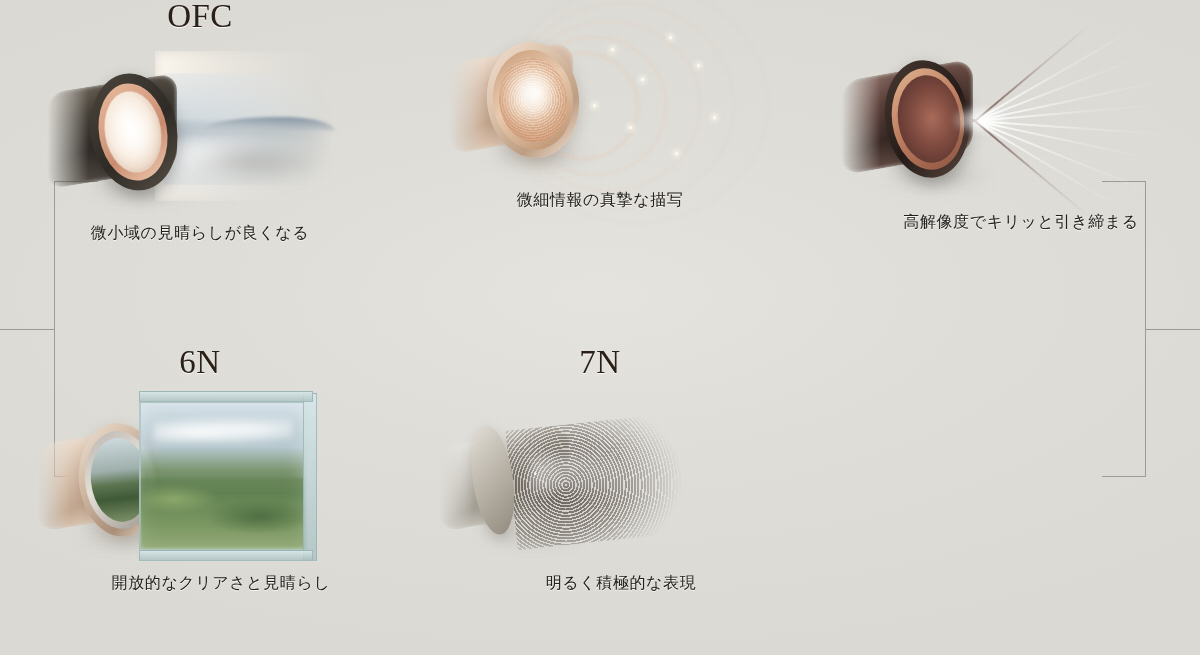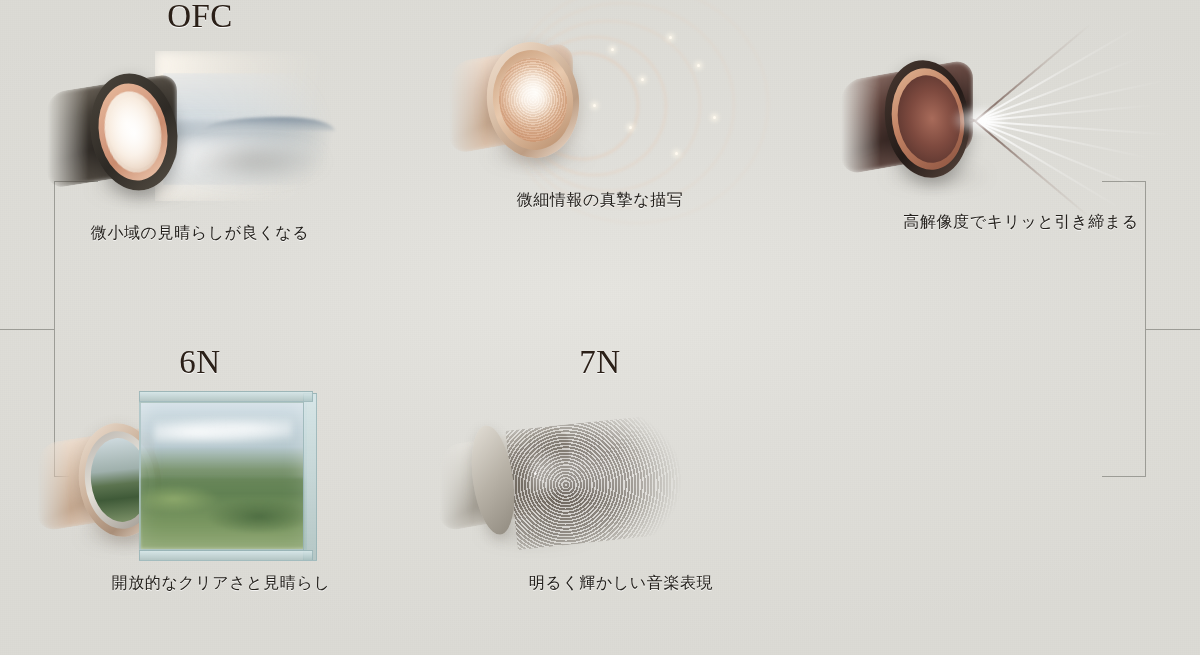--- a/index.html
+++ b/index.html
@@ -524,17 +524,17 @@
 
     <div class="cell row2">
       <div class="title">7N</div>
       <div class="art">
         <div class="shadow-ell" style="left:40px;top:132px;width:120px;height:22px;"></div>
         <div class="cable-body sevn-tube"></div>
         <div class="sevn-grain"></div>
         <div class="ring sevn-ring"></div>
         <div class="sevn-sheen"></div>
       </div>
-      <div class="caption">明るく輝かしい音楽表現</div>
+      <div class="caption">明るく積極的な表現</div>
     </div>
 
   </div>
 </div>
 
 </body></html>

